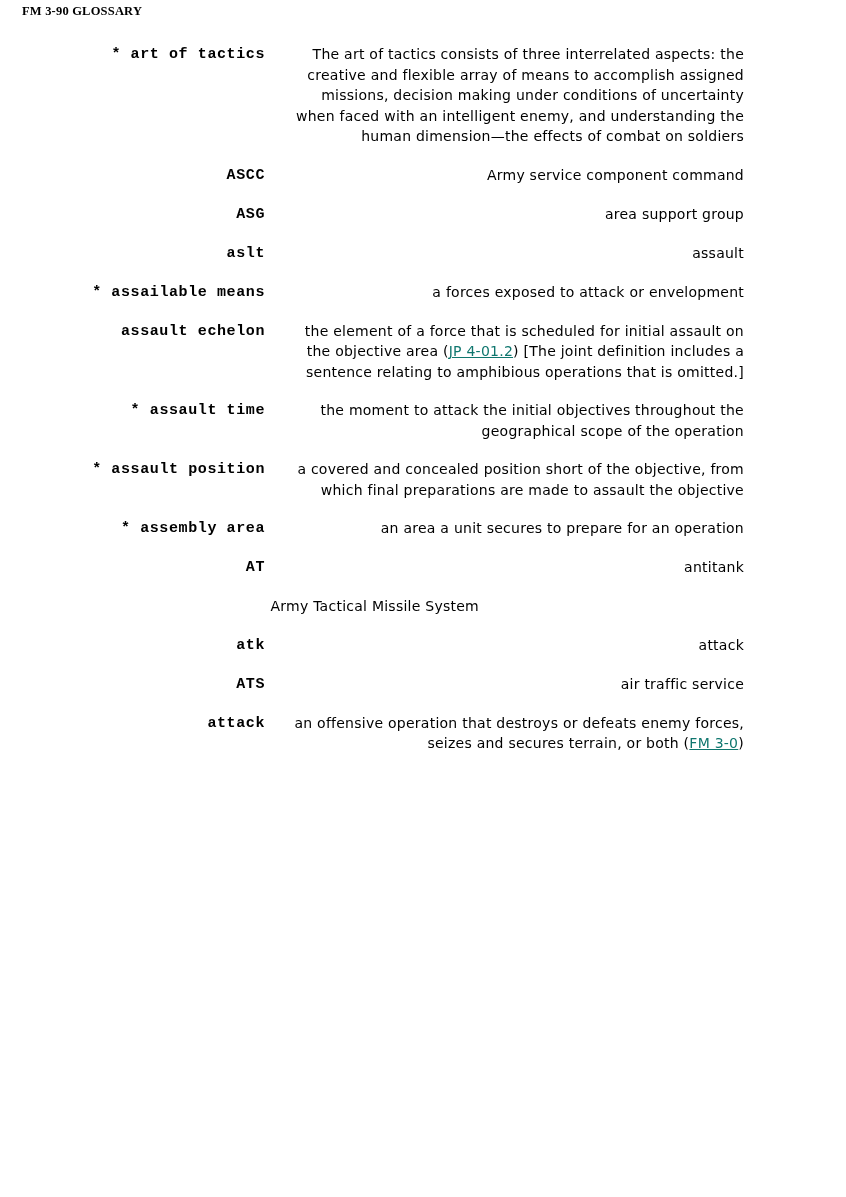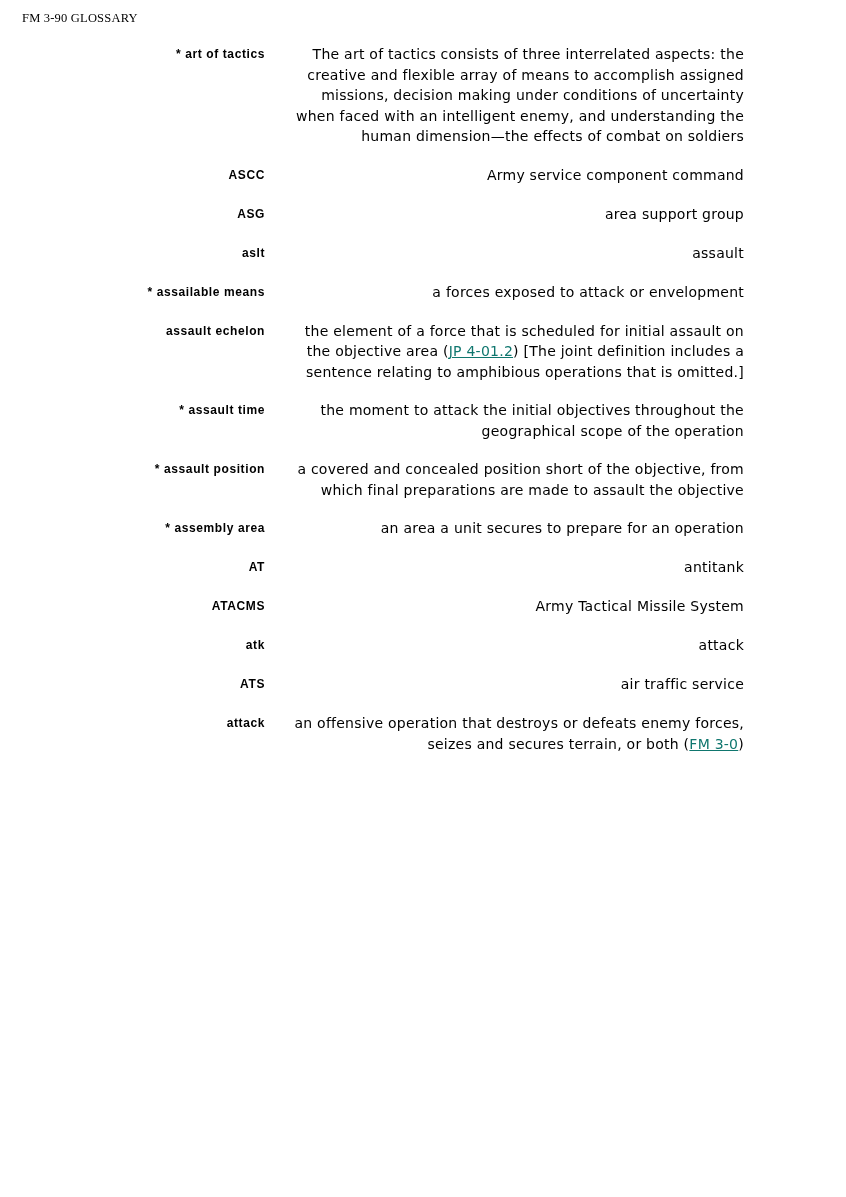--- a/index.html
+++ b/index.html
@@ -16,24 +16,24 @@
     overflow: hidden;
   }
   .page {
     position: relative;
     width: 846px;
     height: 1197px;
     box-sizing: border-box;
   }
   .header {
     position: absolute;
-    top: 11px;
+    top: 4px;
     left: 22px;
     font-family: "Liberation Serif", serif;
-    font-weight: normal;
+    font-weight: bold;
     font-size: 12.5px;
     letter-spacing: 0.2px;
     white-space: nowrap;
   }
   .glossary {
     position: absolute;
     top: 44px;
     left: 0;
     width: 846px;
   }
@@ -44,23 +44,23 @@
     margin-bottom: 18px;
   }
   .term-cell {
     width: 265px;
     flex: 0 0 265px;
     text-align: right;
     padding-right: 0;
     box-sizing: border-box;
   }
   .term {
-    font-family: Liberation Sans, sans-serif;
+    font-family: Liberation Mono, monospace;
     font-weight: bold;
-    font-size: 12px;
+    font-size: 15px;
     letter-spacing: 0.6px;
     line-height: 21px;
     white-space: nowrap;
   }
   .def-cell {
     flex: 0 0 450px;
     width: 450px;
     margin-left: 29px;
     box-sizing: border-box;
   }
@@ -159,23 +159,20 @@
       </div>
       <div class="entry">
         <div class="term-cell">
           <div class="term">AT</div>
         </div>
         <div class="def-cell">
           <div class="def"><span>antitank</span></div>
         </div>
       </div>
       <div class="entry">
-        <div class="term-cell">
-          <div class="term">ATACMS</div>
-        </div>
         <div class="def-cell">
           <div class="def"><span>Army Tactical Missile System</span></div>
         </div>
       </div>
       <div class="entry">
         <div class="term-cell">
           <div class="term">atk</div>
         </div>
         <div class="def-cell">
           <div class="def"><span>attack</span></div>

